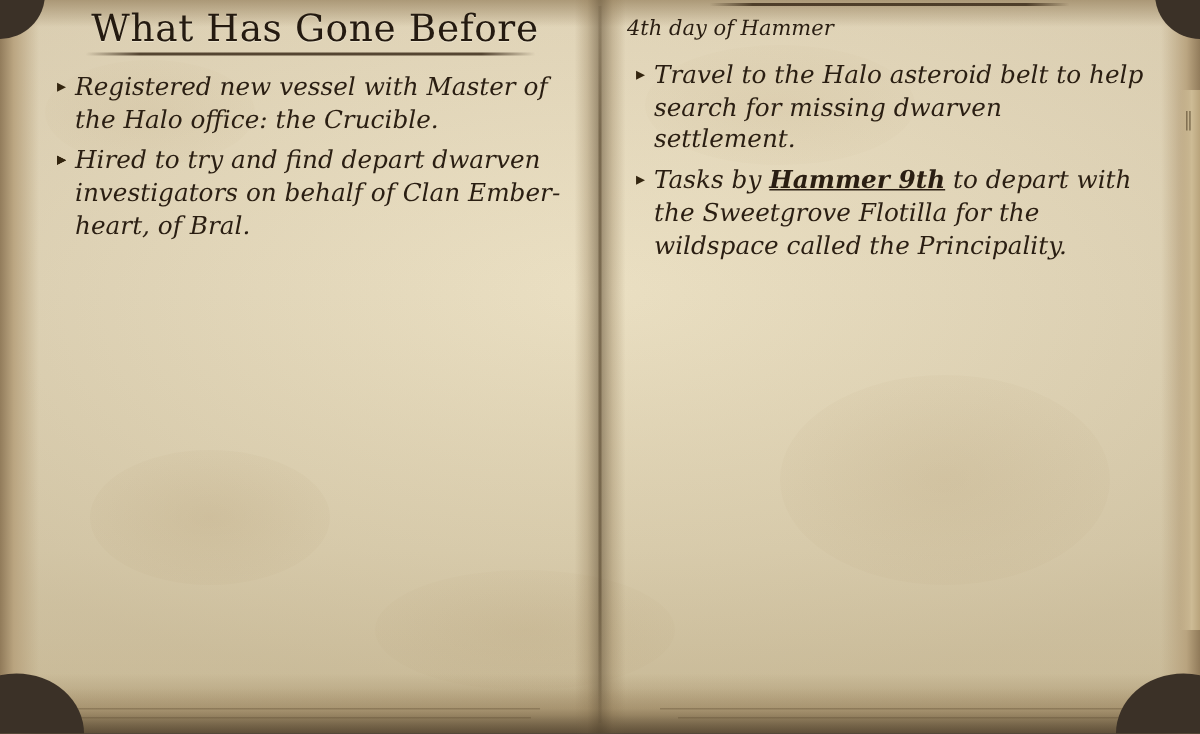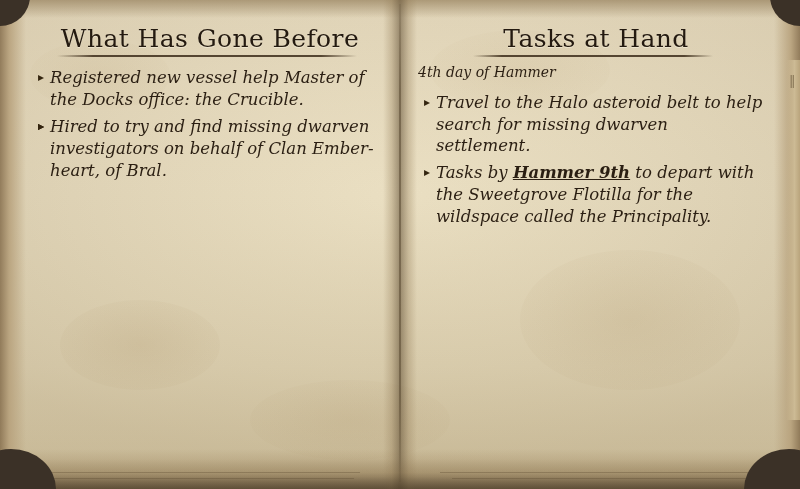--- a/index.html
+++ b/index.html
@@ -143,21 +143,21 @@
     height: 489px;
   }
   .page.left { left: 26px; width: 362px; }
   .page.right { left: 412px; width: 362px; }
 
   .page-title {
     text-align: center;
     font-size: 25px;
     color: #241a10;
     letter-spacing: .4px;
-    margin-top: 24px;
+    margin-top: 4px;
     font-family: "DejaVu Serif", serif;
     font-weight: 400;
     text-shadow: 0 1px 0 rgba(255,250,235,0.45);
   }
   .page.left .page-title { margin-left: 6px; }
   .page.right .page-title { margin-left: 6px; }
 
   .title-rule {
     height: 2px;
     margin: 2px auto 0 auto;
@@ -239,37 +239,36 @@
     <div class="corner bl"></div>
     <div class="corner br"></div>
 
     <div class="page left">
       <div class="page-title">What Has Gone Before</div>
       <div class="title-rule"></div>
 
       <ul class="entries">
         <li class="entry">
           <span class="bullet">▸</span>
-          <span>Registered new vessel help Master of the Docks office: the Crucible.</span>
-        </li>
-        <li class="entry">
-          <span class="bullet">▸</span>
-        </li>
-        <li class="entry">
-          <span class="bullet">▸</span>
-        </li>
-        <li class="entry">
-          <span class="bullet">▸</span>
-          <span>Hired to try and find missing dwarven investigators on behalf of Clan Ember-heart, of Bral.</span>
+          <span>Registered new vessel with Master of the Halo office: the Crucible.</span>
+        </li>
+        <li class="entry">
+          <span class="bullet">▸</span>
+        </li>
+        <li class="entry">
+          <span class="bullet">▸</span>
+        </li>
+        <li class="entry">
+          <span class="bullet">▸</span>
+          <span>Hired to try and find depart dwarven investigators on behalf of Clan Ember-heart, of Bral.</span>
         </li>
       </ul>
     </div>
 
     <div class="page right">
-      <div class="page-title">Tasks at Hand</div>
       <div class="title-rule"></div>
 
       <div class="plain-line">4th day of Hammer</div>
 
       <ul class="entries">
         <li class="entry">
           <span class="bullet">▸</span>
           <span>
             <span>Travel to the Halo asteroid belt to help search for missing dwarven settlement.</span>
           </span>

